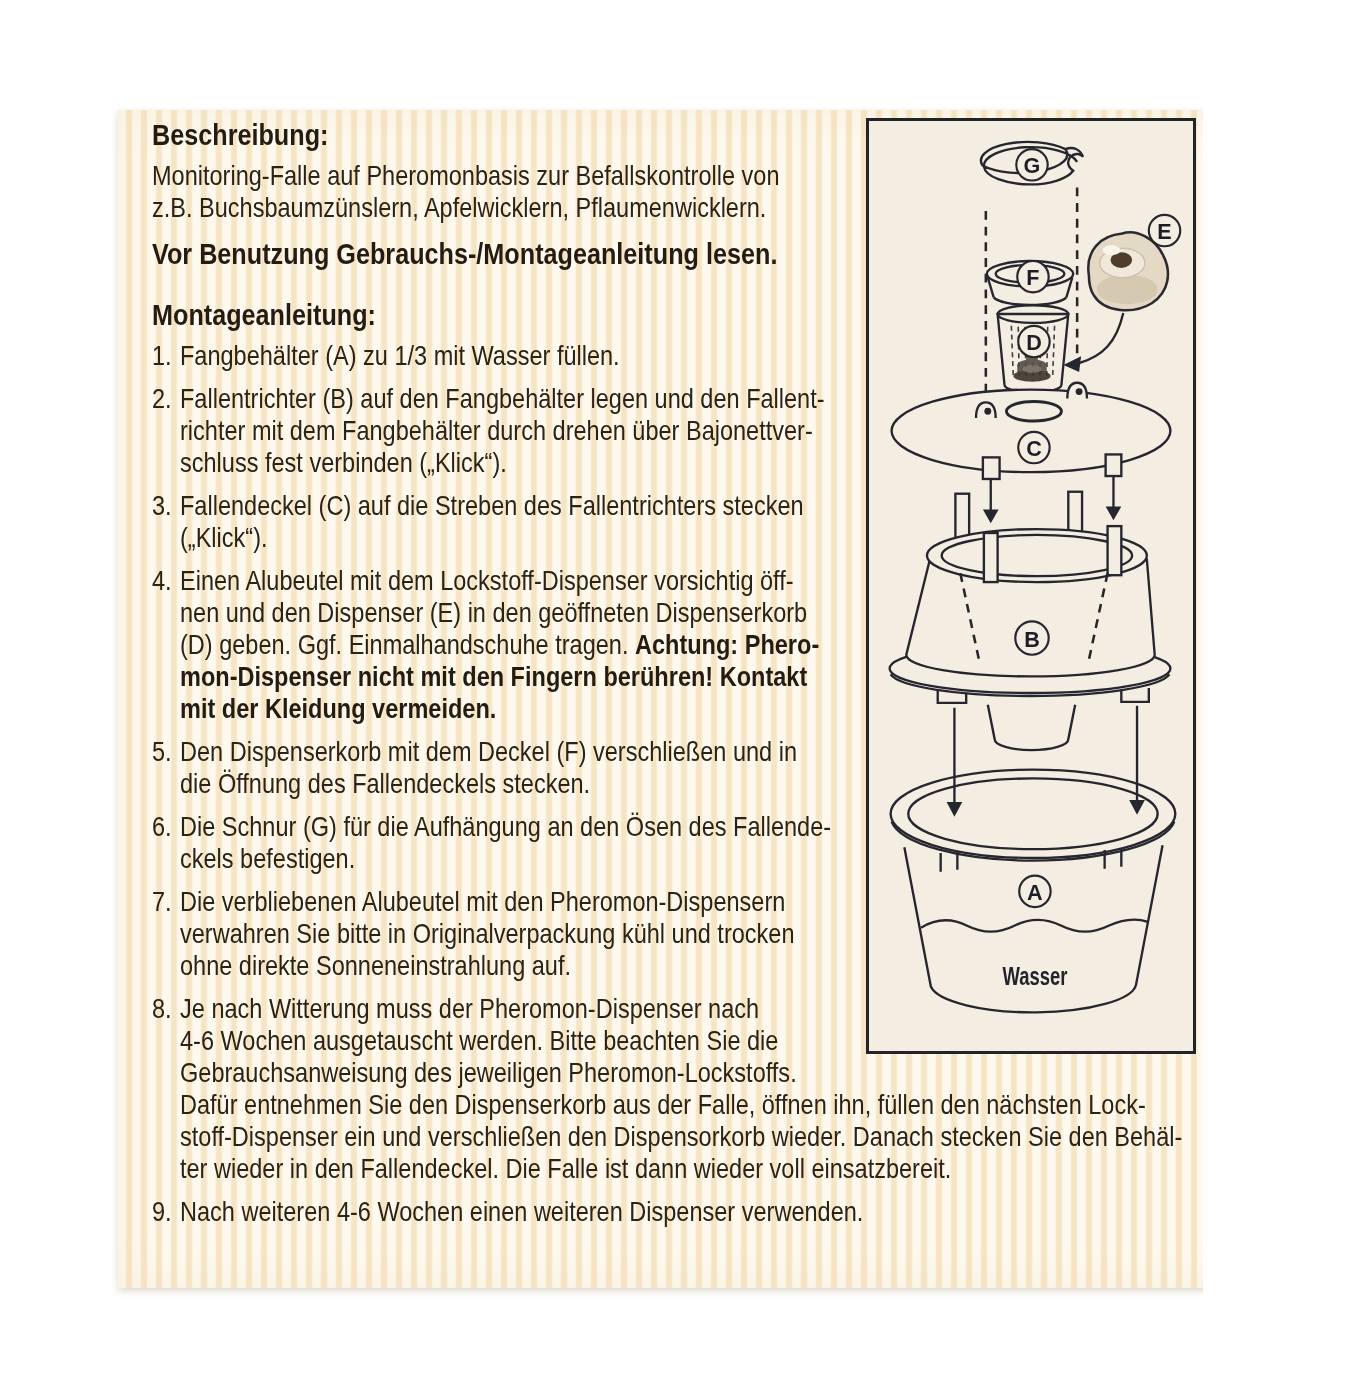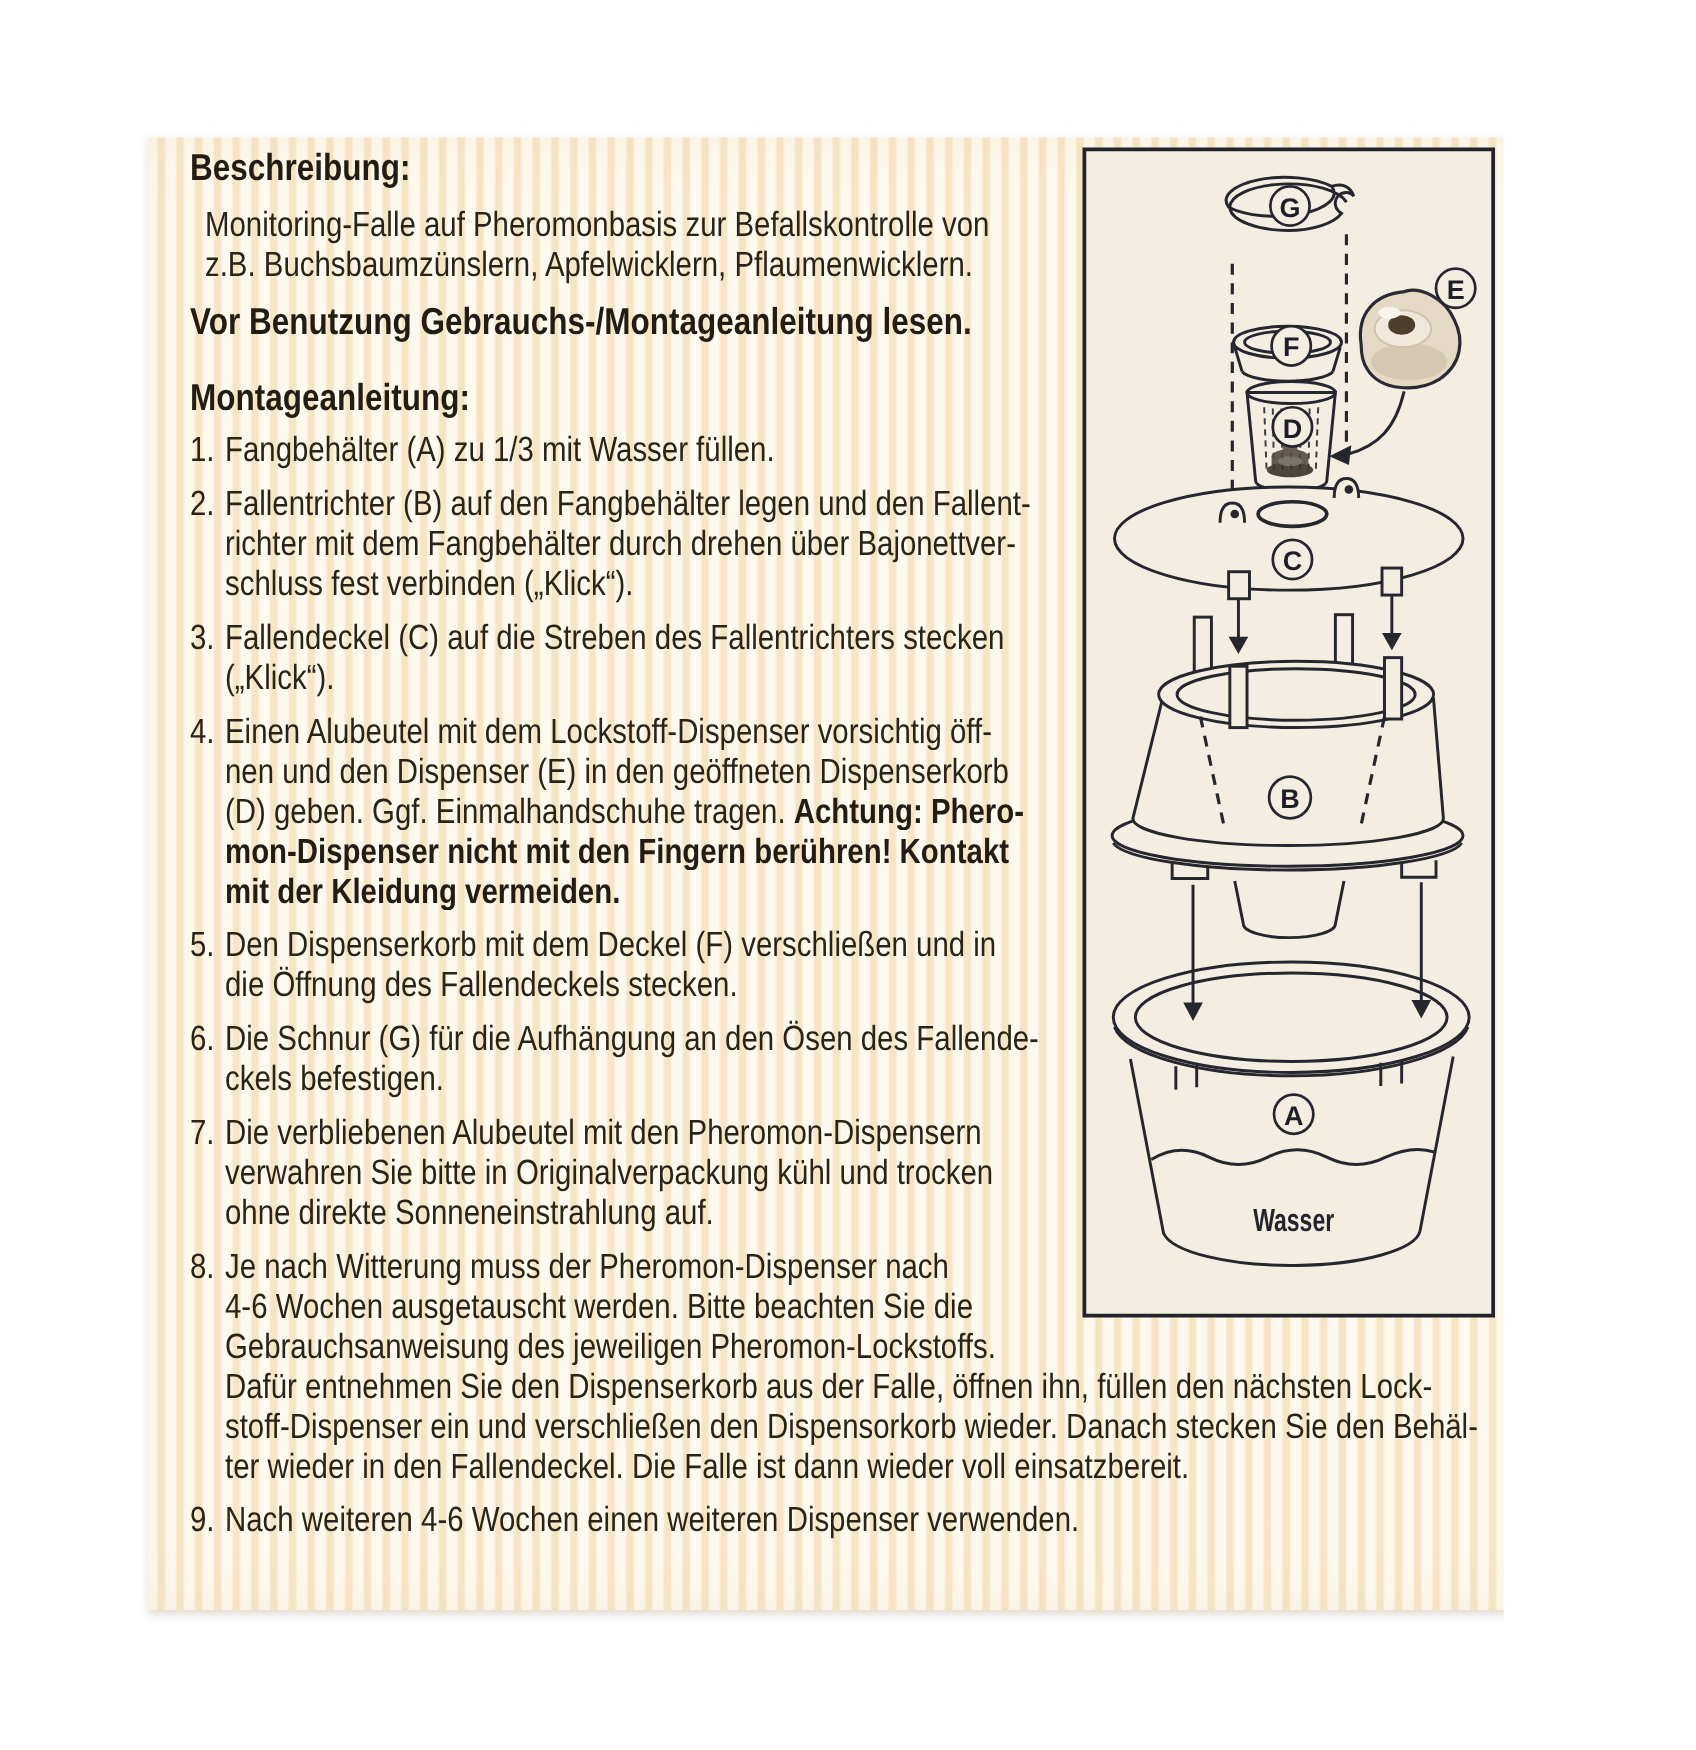--- a/index.html
+++ b/index.html
@@ -9,21 +9,21 @@
     background:repeating-linear-gradient(90deg,#fdf9ee 0px,#fdf9ee 7px,#f6e5c5 9px,#f6e5c5 13px,#fdf9ee 15px);
     box-shadow:0 3px 7px rgba(150,130,90,.30), inset 0 0 40px rgba(235,215,175,.25);}
   .text-col{position:absolute;left:34px;top:0;width:740px;color:#2c2317;}
   .t-line{white-space:nowrap;transform:scaleX(0.84);transform-origin:0 50%;
           font-size:28px;line-height:32px;}
   .b{font-weight:700;color:#241c12;}
   .h-main{font-size:30px;font-weight:700;line-height:34px;color:#241c12;}
   .h-desc{margin:8px 0 8px;}
   .notice{margin:13px 0 0;}
   .h-mont{margin:27px 0 0;}
-  .desc-body{margin:12px;}
+  .desc-body{margin:0;}
   .steps{margin-top:8px;}
   .step{display:flex;margin-top:11px;}
   .step:first-child{margin-top:0;}
   .num{width:28px;flex:none;}
   .step-body{flex:none;}
   .diagram-box{position:absolute;left:748px;top:8px;width:330px;height:936px;
     background:#f4ede1;border:3px solid #23232c;box-sizing:border-box;}
   .diagram-box svg{display:block;width:100%;height:100%;}
   svg .ln{stroke:#26262f;stroke-width:2.4;fill:none;}
   svg .fl{stroke:#26262f;stroke-width:2.4;fill:#f4ede1;}

